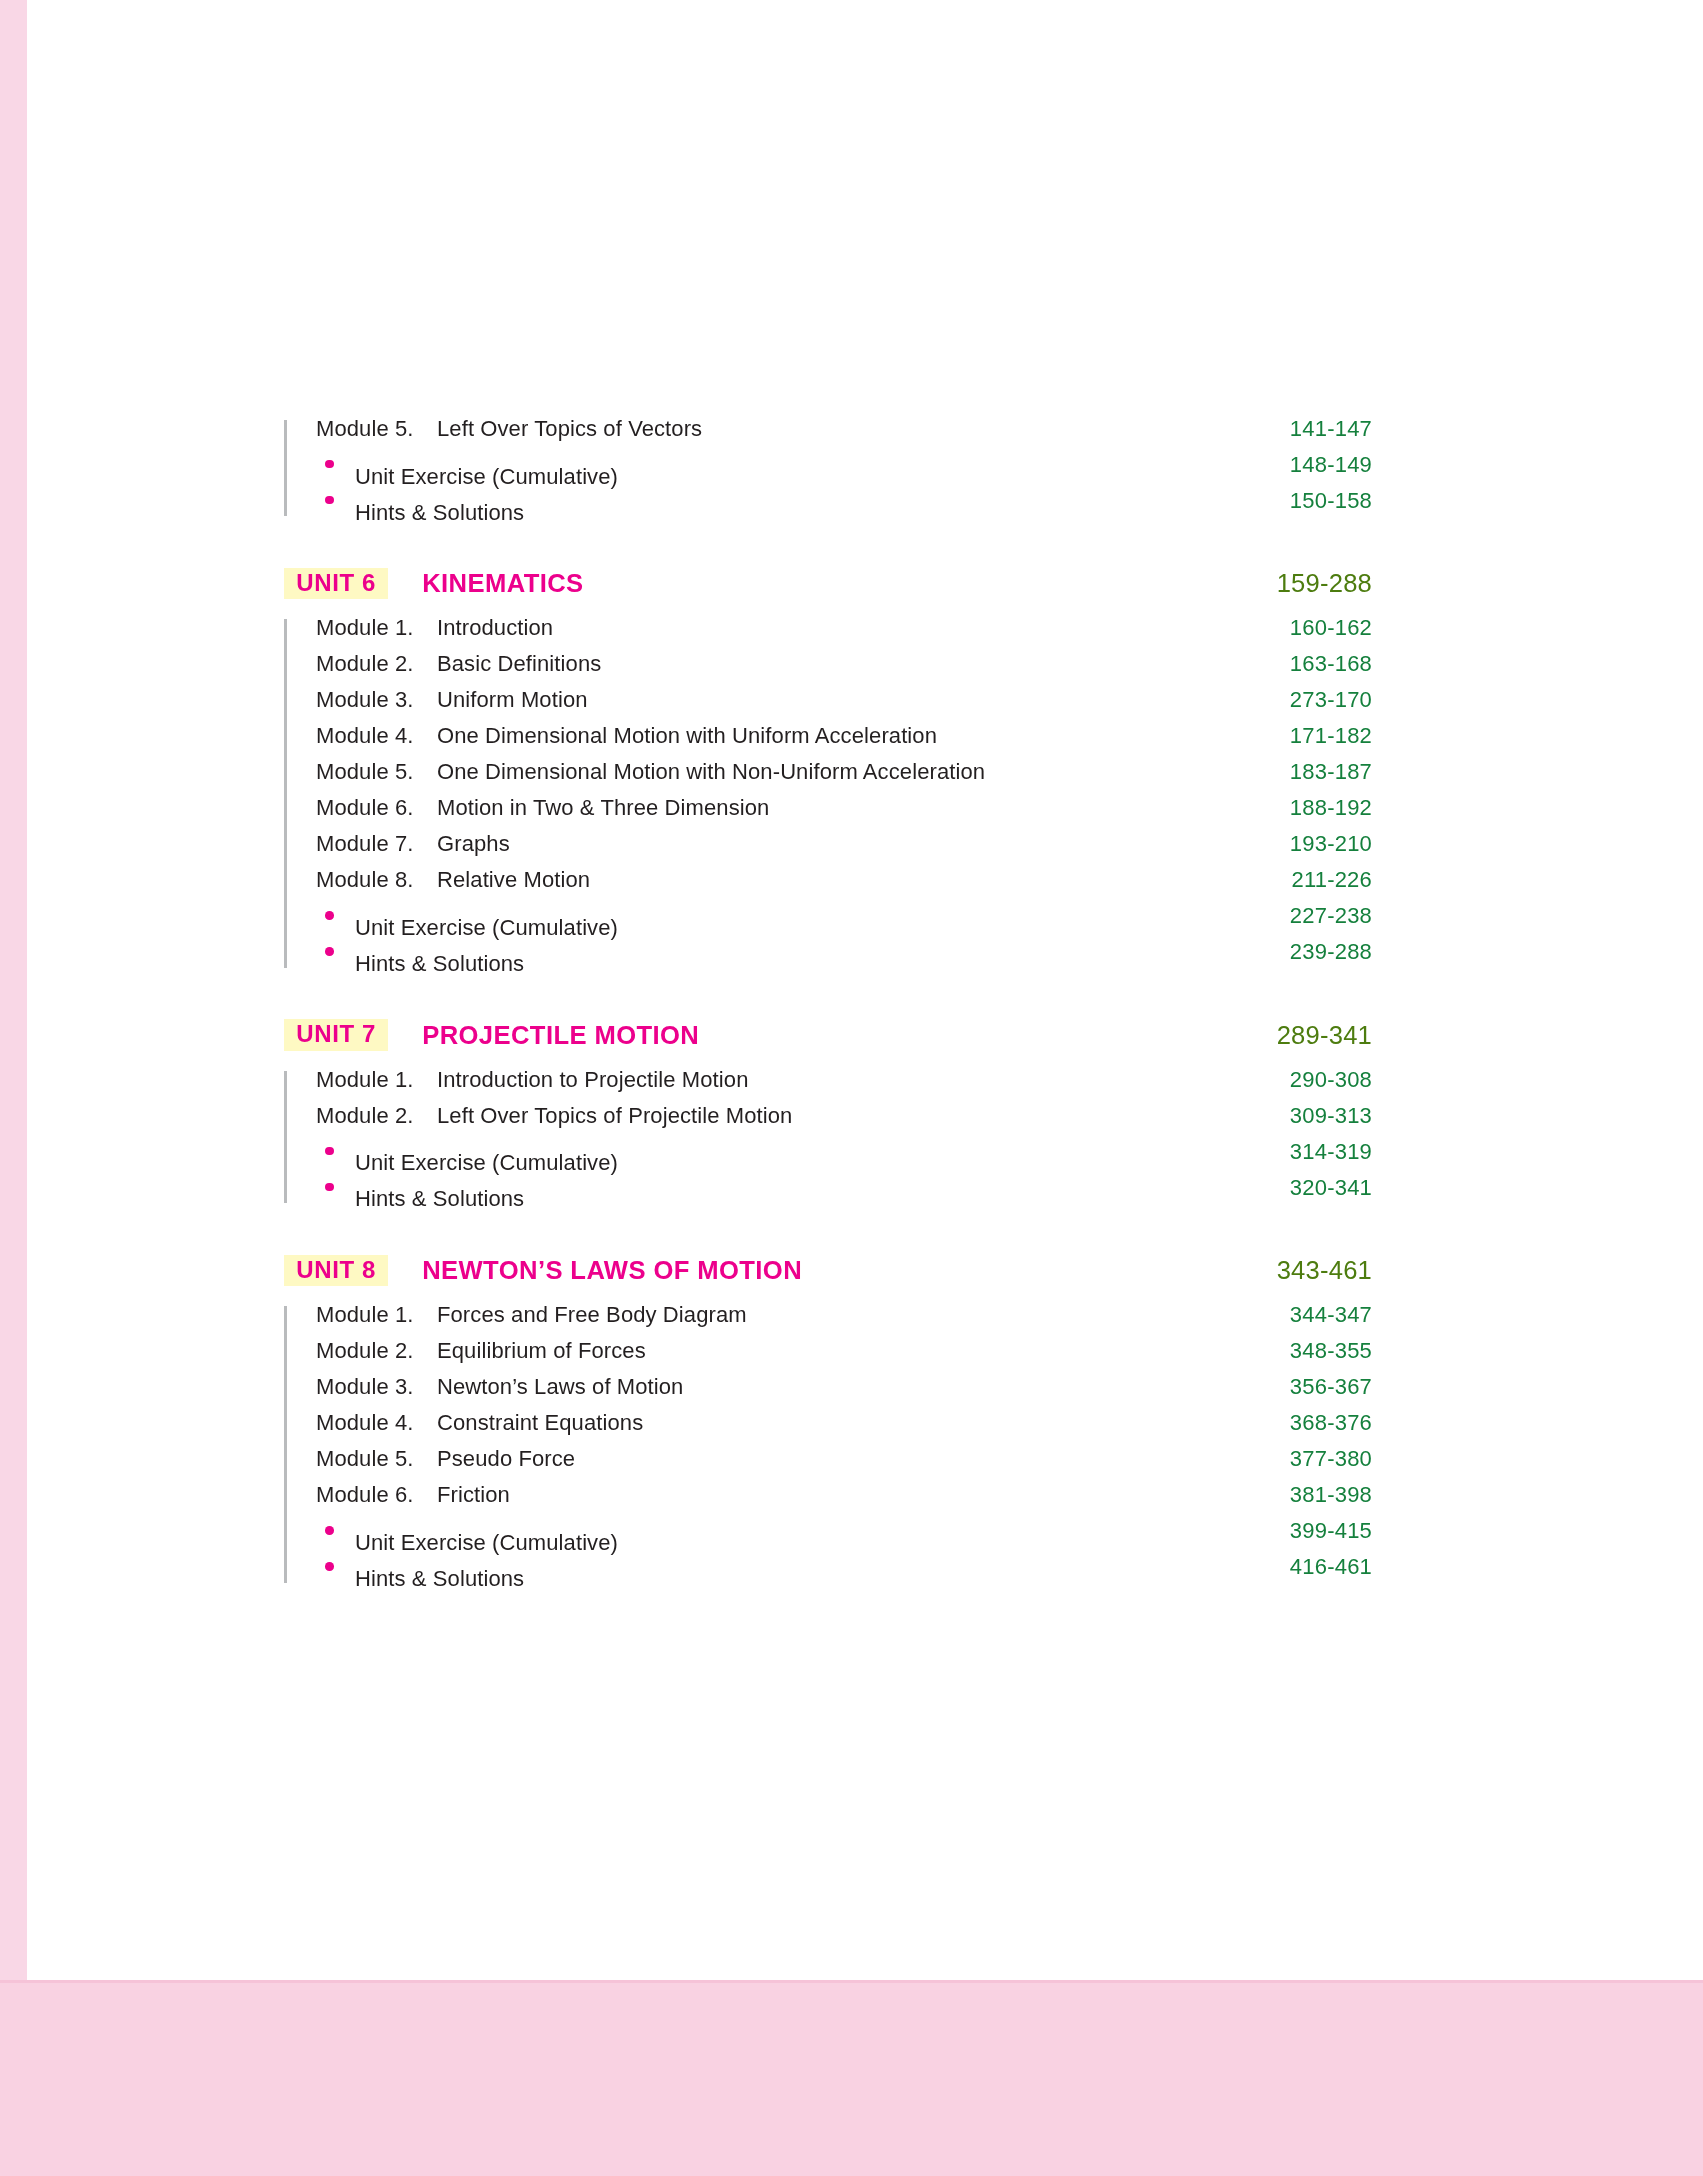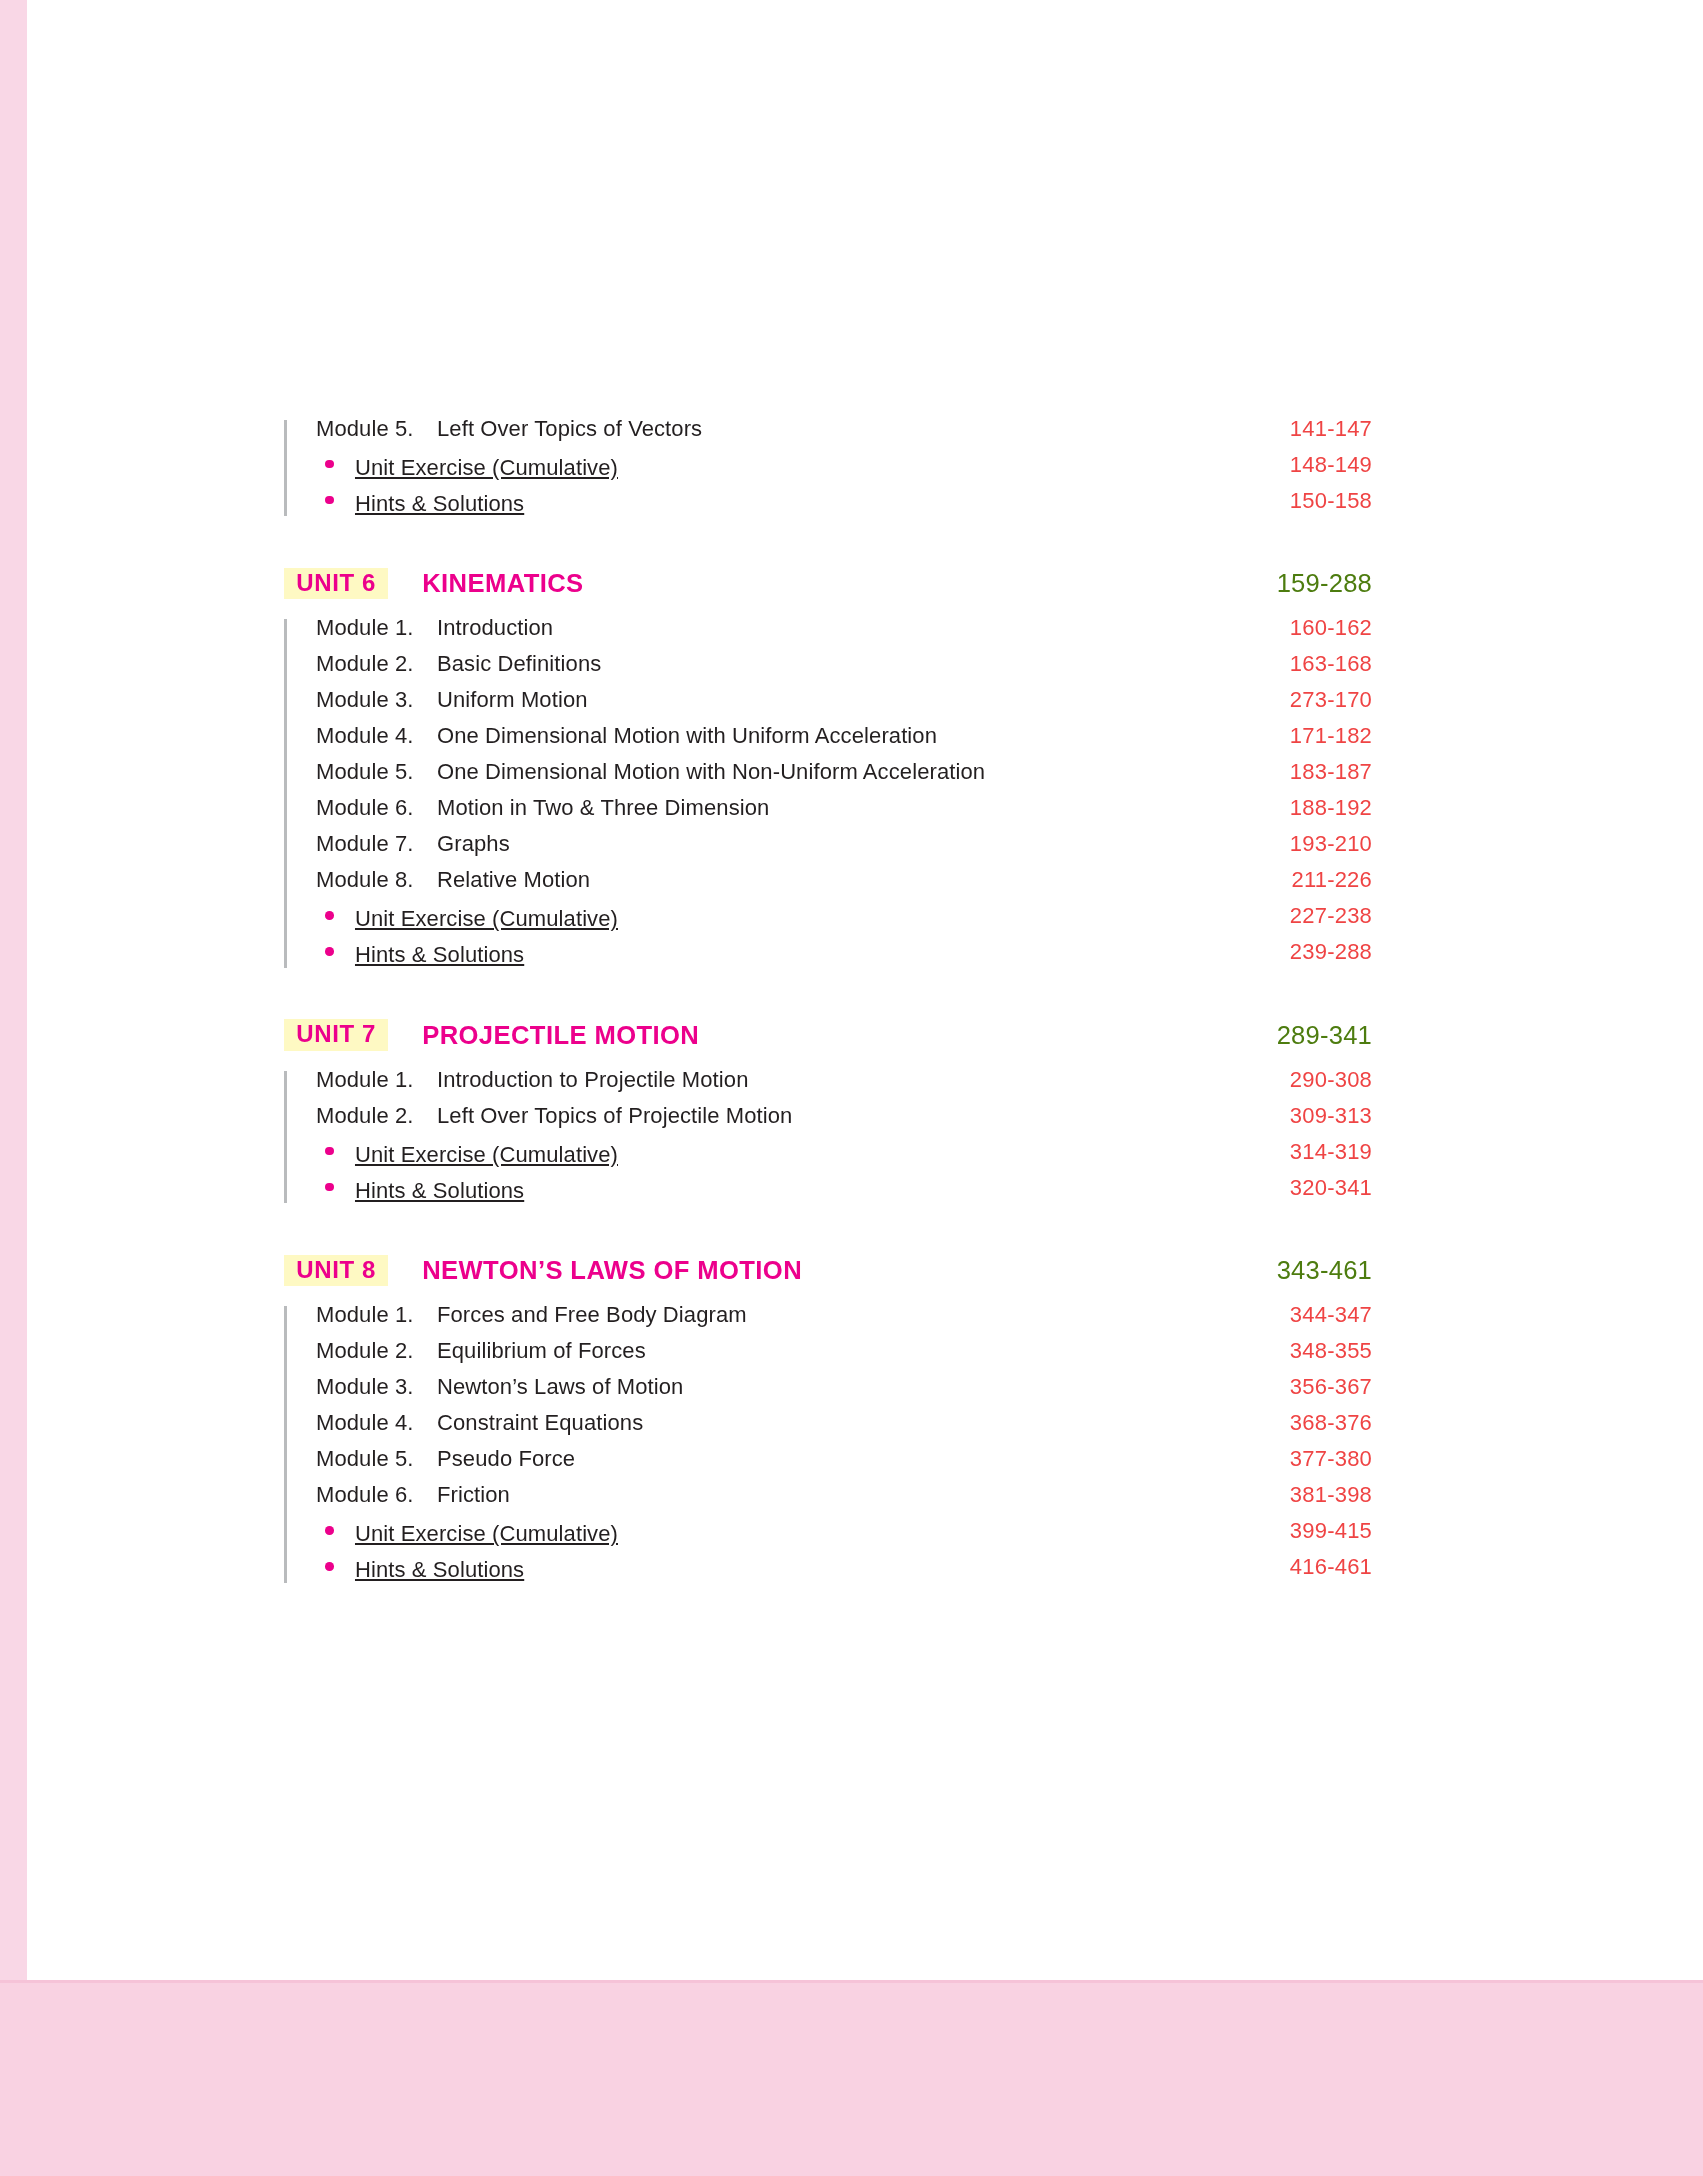--- a/index.html
+++ b/index.html
@@ -60,21 +60,21 @@
     font-size: 22px;
     color: #231f20;
     white-space: nowrap;
     letter-spacing: 0.1px;
   }
   .row .pages {
     flex: 0 0 auto;
     width: 142px;
     text-align: right;
     font-size: 22px;
-    color: #ef4444;
+    color: #15803d;
     letter-spacing: 0.2px;
   }
 
   
   .group {
     position: relative;
     padding-left: 32px;
     margin-top: 16px;
   }
   .group::before {
@@ -87,22 +87,21 @@
     background: #b9bbbd;
   }
   .module-num {
     display: inline-block;
     min-width: 121px;
   }
 
   .bullet-row .label {
     padding-left: 1.9px;
     display: flex;
-    align-items: center;
-    text-decoration: underline;
+    align-items: flex-start;
   }
   .bullet-dot {
     display: inline-block;
     width: 8.5px;
     height: 8.5px;
     border-radius: 50%;
     background: #ec008c;
     margin-right: 21px;
     margin-left: 7.6px;
     position: relative;

